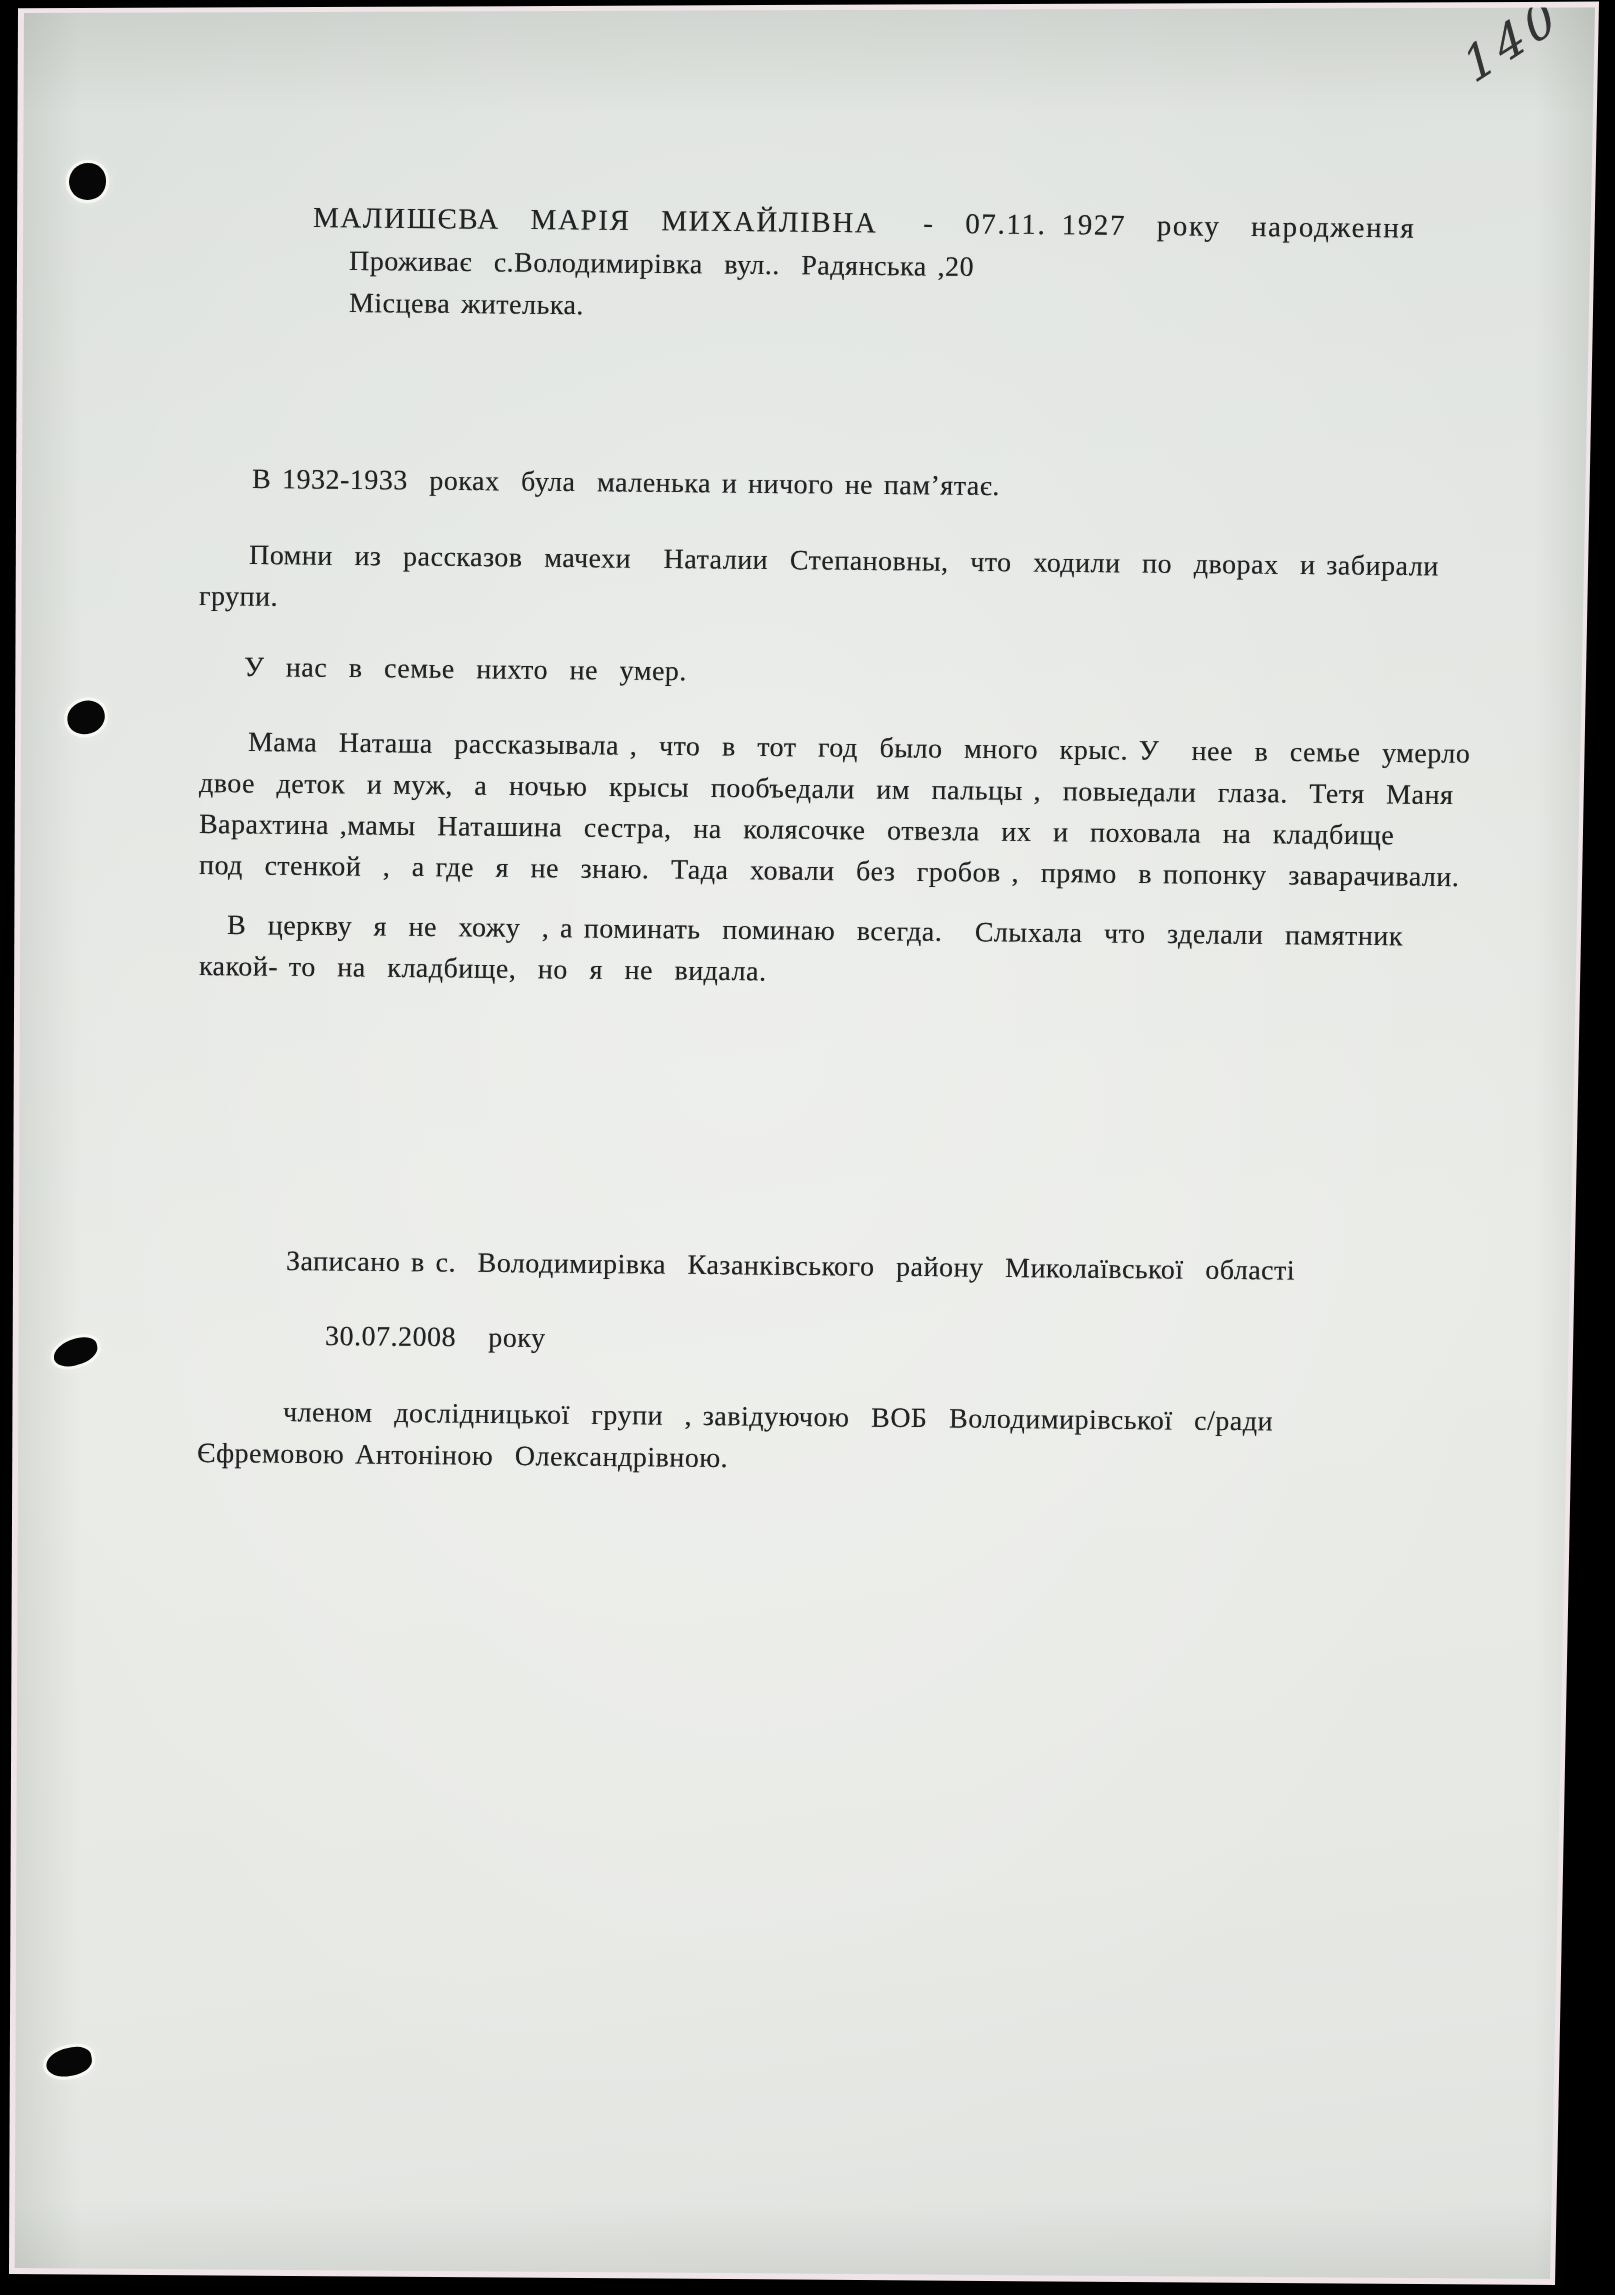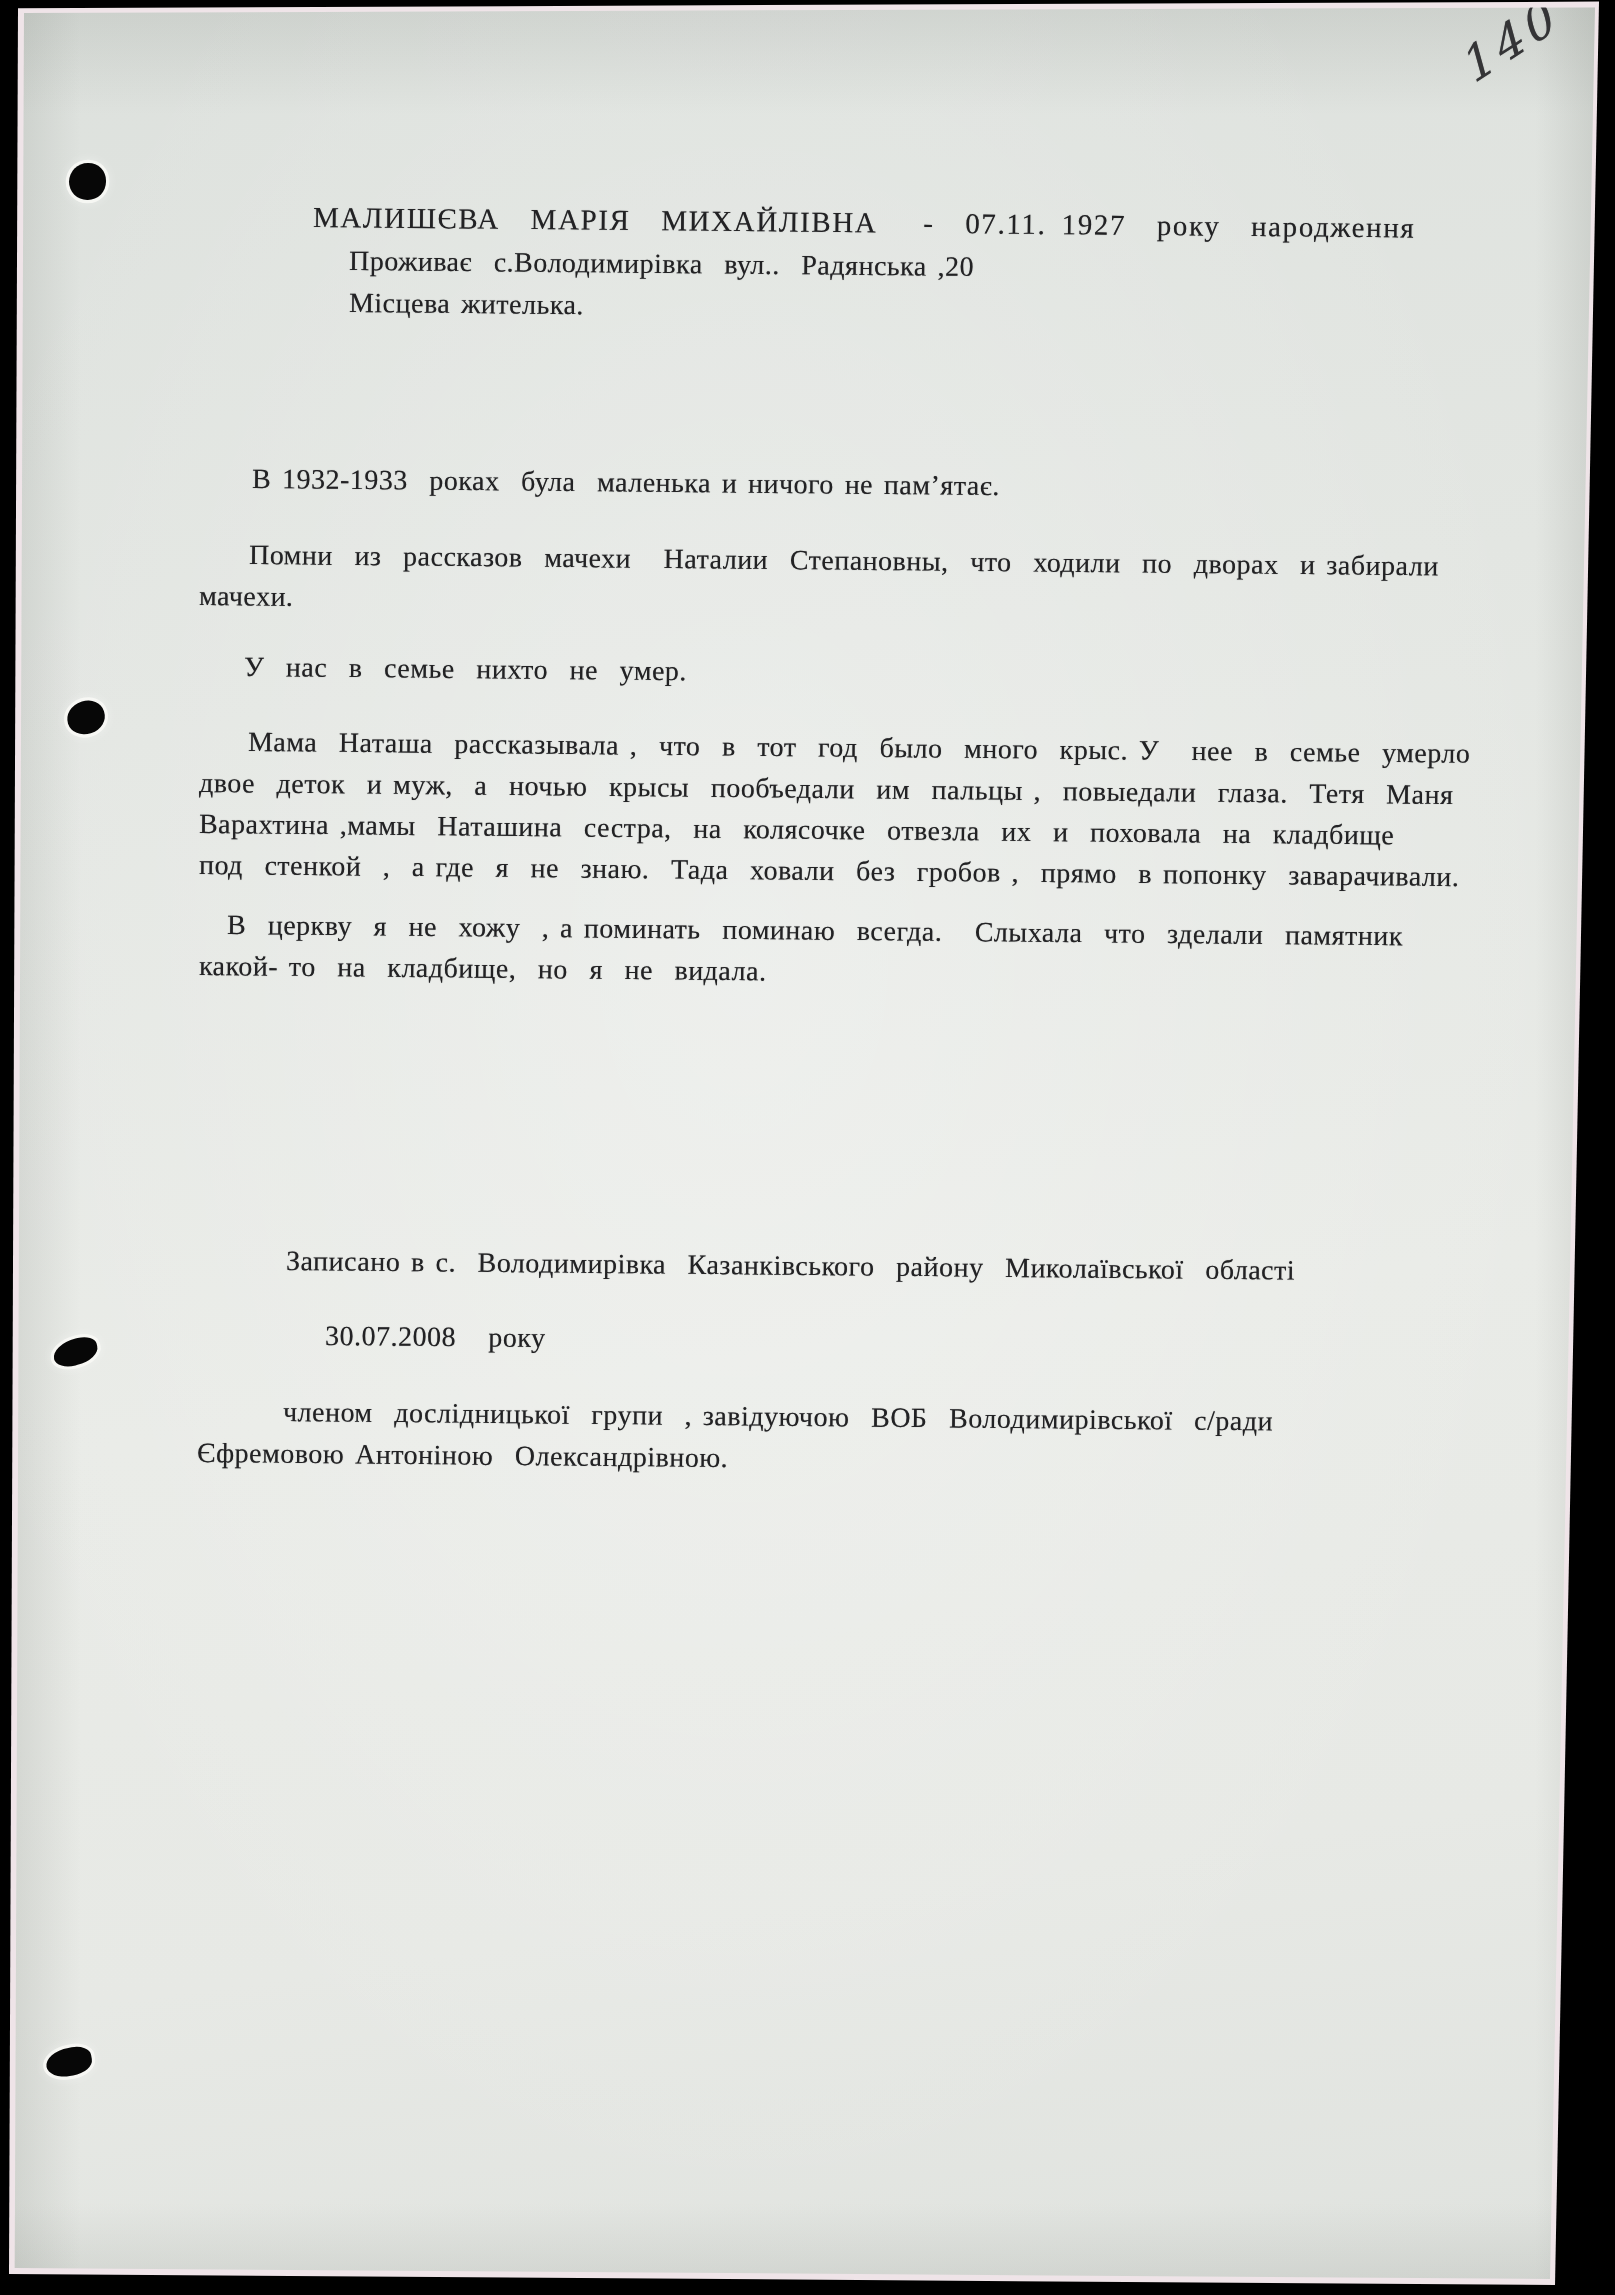--- a/index.html
+++ b/index.html
@@ -99,21 +99,21 @@
 
     <div>
 
       <div class="tline big" style="left:313px; top:201px;">МАЛИШЄВА  МАРІЯ  МИХАЙЛІВНА   -  07.11. 1927  року  народження</div>
       <div class="tline" style="left:349px; top:245px;">Проживає  с.Володимирівка  вул..  Радянська ,20</div>
       <div class="tline" style="left:349px; top:287px;">Місцева жителька.</div>
 
       <div class="tline" style="left:252px; top:463px;">В 1932-1933  роках  була  маленька и ничого не пам’ятає.</div>
 
       <div class="tline" style="left:249px; top:539px;">Помни  из  рассказов  мачехи   Наталии  Степановны,  что  ходили  по  дворах  и забирали</div>
-      <div class="tline" style="left:199px; top:580px;">мачехи.</div>
+      <div class="tline" style="left:199px; top:580px;">групи.</div>
 
       <div class="tline" style="left:244px; top:651px;">У  нас  в  семье  нихто  не  умер.</div>
 
       <div class="tline" style="left:248px; top:726px;">Мама  Наташа  рассказывала ,  что  в  тот  год  было  много  крыс. У   нее  в  семье  умерло</div>
       <div class="tline" style="left:199px; top:767px;">двое  деток  и муж,  а  ночью  крысы  пообъедали  им  пальцы ,  повыедали  глаза.  Тетя  Маня</div>
       <div class="tline" style="left:199px; top:808px;">Варахтина ,мамы  Наташина  сестра,  на  колясочке  отвезла  их  и  поховала  на  кладбище</div>
       <div class="tline" style="left:199px; top:849px;">под  стенкой  ,  а где  я  не  знаю.  Тада  ховали  без  гробов ,  прямо  в попонку  заварачивали.</div>
 
       <div class="tline" style="left:227px; top:909px;">В  церкву  я  не  хожу  , а поминать  поминаю  всегда.   Слыхала  что  зделали  памятник</div>
       <div class="tline" style="left:199px; top:950px;">какой- то  на  кладбище,  но  я  не  видала.</div>

